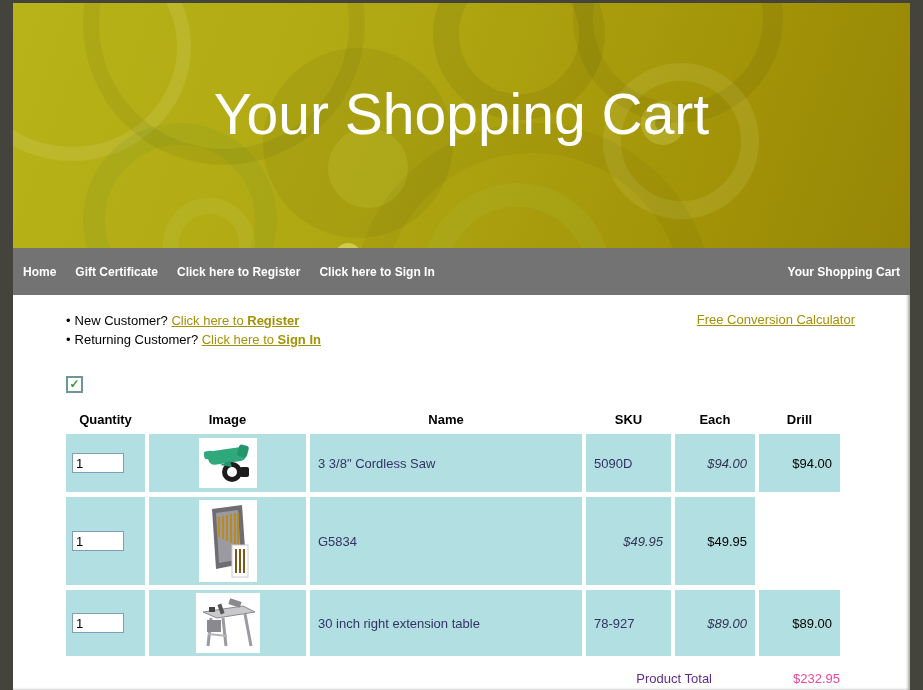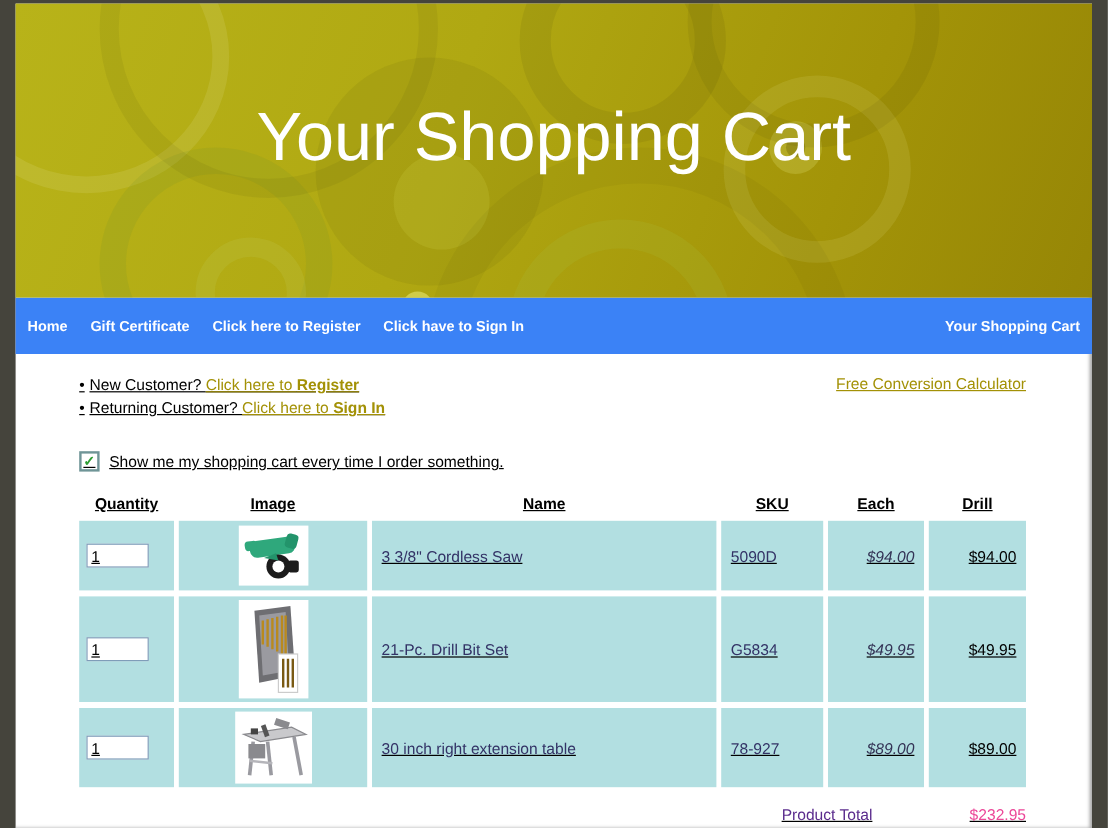--- a/index.html
+++ b/index.html
@@ -35,29 +35,29 @@
   .c12 { width: 140px; height: 140px; left: 410px; top: 180px; border: 24px solid rgba(170,190,60,.20); }
   .c14 { width: 60px; height: 60px; left: 150px; top: 195px; border: 16px solid rgba(190,200,80,.22); }
   .c15 { width: 300px; height: 300px; left: 340px; top: 120px; border: 30px solid rgba(0,0,0,.035); }
   .banner-title {
     position: absolute; width: 100%; top: 78px;
     text-align: center; color: #ffffff;
     font-size: 57px; font-weight: 400; letter-spacing: 0px;
   }
   
   .nav {
-    height: 47px; background: #3b82f6;
+    height: 47px; background: #737373;
     display: flex; align-items: center;
     padding: 0 10px; box-sizing: border-box;
     color: #ffffff; font-size: 12px; font-weight: bold;
   }
   .nav-item { margin-right: 19px; cursor: pointer; white-space: nowrap; }
   .nav-right { margin-left: auto; margin-right: 0; }
   
-  .content { position: relative; padding: 16px 55px 0 53px; text-decoration: underline; }
+  .content { position: relative; padding: 16px 70px 0 53px; }
   .account-line { font-size: 13px; color: #000000; line-height: 19px; }
   .bullet { color: #000; margin-right: 4px; }
   .olive-link { color: #a39106; text-decoration: underline; cursor: pointer; }
   .olive-link b { color: #a39106; }
   .reward-box { position: absolute; right: 55px; top: 14px; text-align: right; }
   .reward-msg { font-size: 13px; color: #000; font-weight: bold; line-height: 19px; }
   .reward-link { font-size: 13px; line-height: 21px; }
   .pref-row { margin-top: 27px; display: flex; align-items: center; }
   .checkbox {
     width: 13px; height: 13px; background: #fff;
@@ -123,40 +123,39 @@
 
     <div class="c c14"></div>
     <div class="c c15"></div>
     <div class="banner-title">Your Shopping Cart</div>
   </div>
 
   <div class="nav">
     <span class="nav-item">Home</span>
     <span class="nav-item">Gift Certificate</span>
     <span class="nav-item">Click here to Register</span>
-    <span class="nav-item">Click have to Sign In</span>
+    <span class="nav-item">Click here to Sign In</span>
     <span class="nav-item nav-right">Your Shopping Cart</span>
   </div>
 
   <div class="content">
 
     <div class="account-line">
       <span class="bullet">•</span><span>New Customer? </span><span class="olive-link"><span>Click here to </span><b>Register</b></span>
     </div>
     <div class="account-line">
       <span class="bullet">•</span><span>Returning Customer? </span><span class="olive-link"><span>Click here to </span><b>Sign In</b></span>
     </div>
 
     <div class="reward-box">
       <div class="reward-link olive-link">Free Conversion Calculator</div>
     </div>
 
     <div class="pref-row">
       <span class="checkbox"><span>✓</span></span>
-      <span class="pref-label">Show me my shopping cart every time I order something.</span>
     </div>
 
     <div class="cart">
       <div class="cart-grid cart-head">
         <div>Quantity</div>
         <div>Image</div>
         <div>Name</div>
         <div>SKU</div>
         <div>Each</div>
         <div>Drill</div>
@@ -204,21 +203,20 @@
               </g>
               <rect x="30" y="42" width="16" height="32" fill="#ffffff" stroke="#cccccc"></rect>
               <g stroke="#7a5a14" stroke-width="2">
                 <line x1="34" y1="46" x2="34" y2="70"></line>
                   <line x1="38" y1="46" x2="38" y2="70"></line>
                 <line x1="42" y1="46" x2="42" y2="70"></line>
               </g>
             </svg>
           </div>
         </div>
-        <div class="cell cell-name h88">21-Pc. Drill Bit Set</div>
         <div class="cell cell-sku h88">G5834</div>
         <div class="cell cell-each h88">$49.95</div>
         <div class="cell cell-total h88">$49.95</div>
       </div>
 
       <div class="cart-grid cart-row">
         <div class="cell cell-qty h66">
           <input class="qty-input" type="text" value="1" style="">
         </div>
         <div class="cell cell-img h66">

